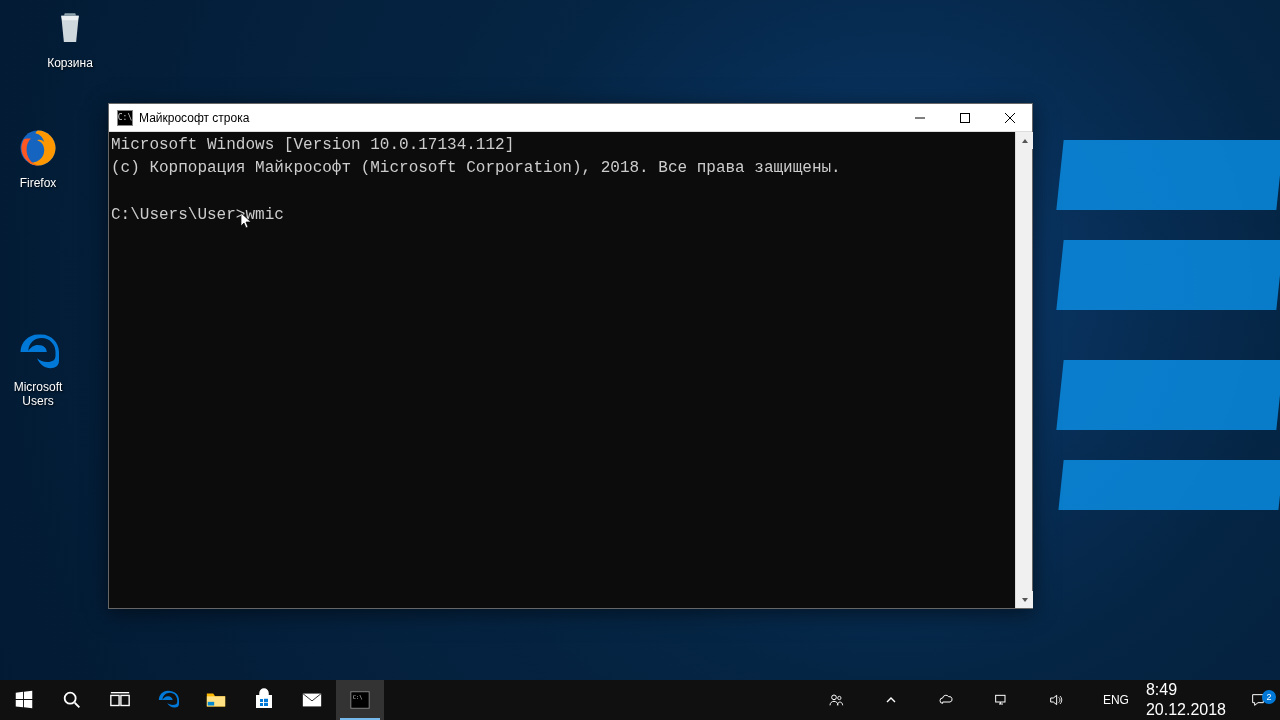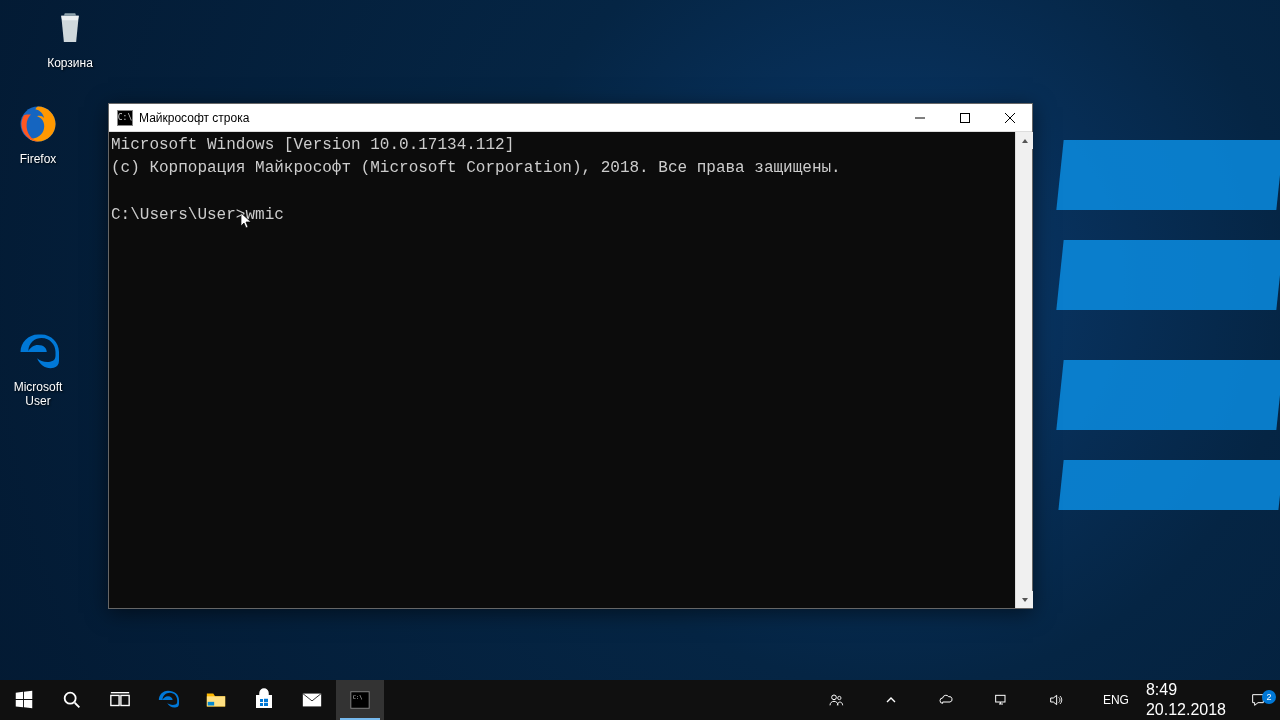--- a/index.html
+++ b/index.html
@@ -165,38 +165,38 @@
   <div class="icon-box recycle">
     <svg viewBox="0 0 48 48">
         <path fill="#cfd8dc" d="M14 10h20l-3 30H17z"></path>
         <path fill="#eceff1" d="M14 10h20l-1 5H15z"></path>
         <path fill="#90a4ae" d="M18 7h12l1 3H17z"></path>
       </svg>
   </div>
   <div class="label">Корзина</div>
 </div>
 
-<div class="desktop-icon" style="left:0;top:100px;">
+<div class="desktop-icon" style="left:0;top:124px;">
   <div class="icon-box ff">
     <svg viewBox="0 0 48 48">
         <circle cx="24" cy="24" r="20" fill="#1565c0"></circle>
         <path fill="#ff9800" d="M24 4c11 0 20 9 20 20 0 11-9 20-20 20-4 0-8-1-11-4 6 2 14-1 17-8 3-7 0-15-7-17 3-1 6 0 8 2-1-5-5-9-10-10 1-2 2-3 3-3z"></path>
         <path fill="#ff5722" d="M8 14c-2 3-3 7-3 10 0 11 9 20 20 20-8-1-15-10-14-20 0-4 2-8 5-11-3 0-6 0-8 1z"></path>
       </svg>
   </div>
   <div class="label">Firefox</div>
 </div>
 
 <div class="desktop-icon" style="left:0;top:328px;">
   <div class="icon-box edge-d">
     <svg viewBox="0 0 48 48">
         <path fill="#0078d7" d="M24 4C13 4 4 13 4 24h30c0-4-3-8-10-8-5 0-9 3-11 7 0-10 8-15 15-15 10 0 16 8 16 16v4c0 3-1 5-3 6-6 3-14 1-18-3 3 8 11 13 19 11 4-1 6-4 6-8V24C48 13 39 4 28 4h-4z"></path>
       </svg>
   </div>
-  <div class="label">Microsoft User</div>
+  <div class="label">Microsoft Users</div>
 </div>
 
 <div class="window">
   <div class="titlebar">
     <div class="app-icon">C:\</div>
     <div class="title">Майкрософт строка</div>
     <div class="spacer"></div>
     <div class="win-btn">
       <svg viewBox="0 0 10 10">
           <path d="M0 5h10" stroke="#000" stroke-width="1"></path>

